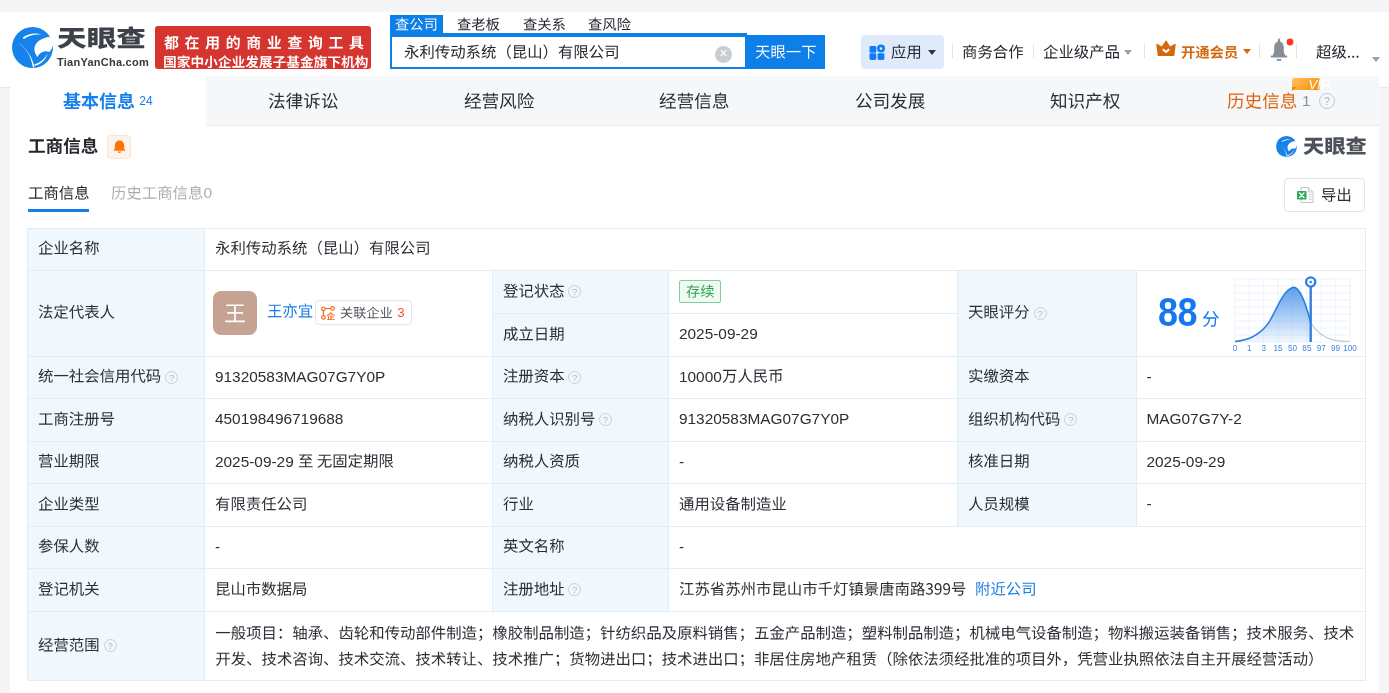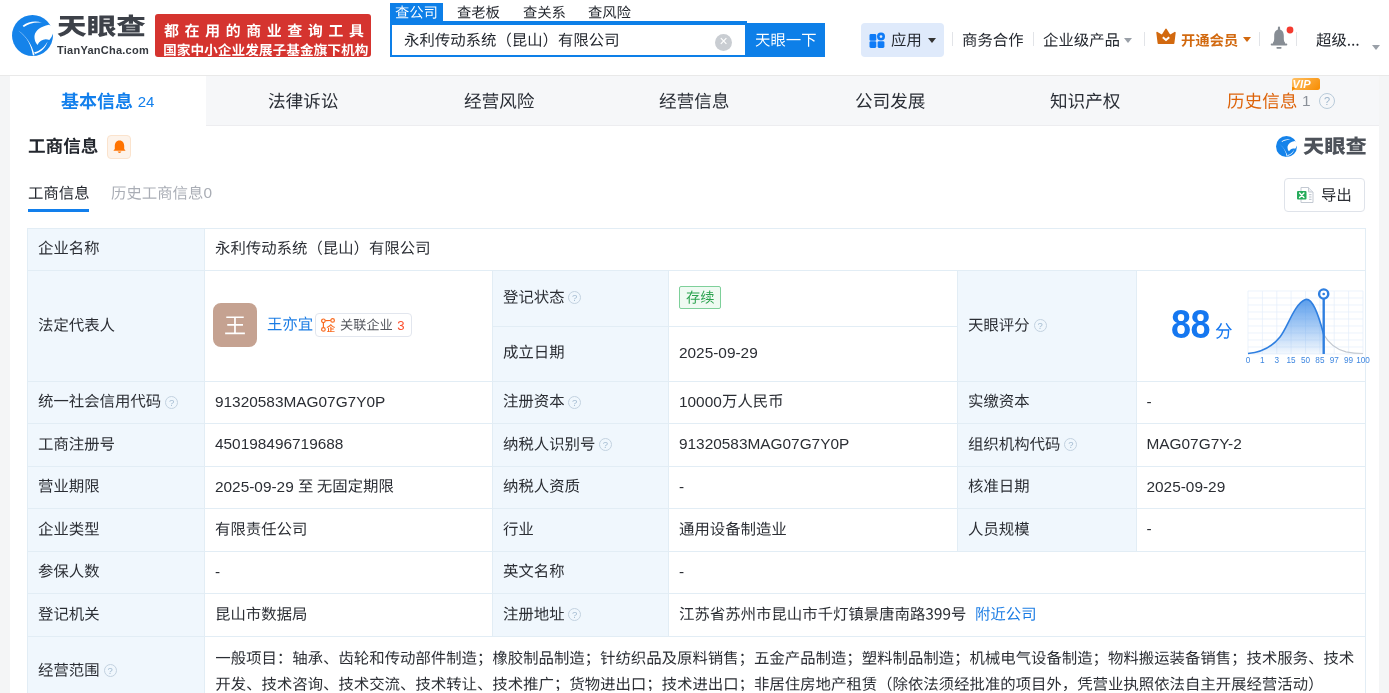--- a/index.html
+++ b/index.html
@@ -1,15 +1,15 @@
 <!DOCTYPE html>
 <html><head><meta charset="utf-8"><style>
 *{margin:0;padding:0;box-sizing:border-box}
 html,body{width:1389px;height:693px;overflow:hidden;background:#f4f5f6;font-family:"Liberation Sans",sans-serif}
-.hdr{position:absolute;left:0;top:0;width:1389px;height:76px;background:#fff;border-bottom:1px solid #e9e9e9}
+.hdr{position:absolute;left:0;top:12px;width:1389px;height:76px;background:#fff;border-bottom:1px solid #e9e9e9}
 .card{position:absolute;left:10px;top:76px;width:1369px;height:617px;background:#fff}
 .tabbar{position:absolute;left:0;top:0;width:1369px;height:50px;background:#f6f7f9;border-bottom:1px solid #ededf0;display:flex}
 .tab{width:195.57px;height:50px;display:flex;align-items:center;justify-content:center}
 .tab.act{background:#fff;height:50px}
 .logoc{position:absolute;left:12px;top:15px}
 .redbox{position:absolute;left:155px;top:14px;width:216px;height:43px;background:#d5342f;border-radius:3px;color:#fff}
 .stabs{position:absolute;left:390px;top:3px;height:18px}
 .stab{display:inline-block;vertical-align:top;height:18px;line-height:17px;margin-right:18px}
 .sinput{position:absolute;left:390px;top:23px;width:357px;height:34px;border:2px solid #0d7fe8;background:#fff;line-height:30px;padding-left:12px}
 .sbtn{position:absolute;left:747px;top:23px;width:78px;height:34px;background:#0d7fe8;text-align:center;line-height:34px}
@@ -457,21 +457,21 @@
 </div>
 <div class="card">
   <div class="tabbar">
     <div class="tab act"><svg style="vertical-align:-2.3px;" width="72.0" height="18.0" viewBox="0 0 72.0 18.0" fill="#127fec">
           <g transform="translate(0,15.8) scale(0.018000,-0.018000)">
             <use href="#b57FA" x="0"></use>
             <use href="#b672C" x="1000"></use>
             <use href="#b4FE1" x="2000"></use>
             <use href="#b606F" x="3000"></use>
           </g>
-        </svg>&nbsp;<span style="font-size:15px;color:#127fec">24</span></div>
+        </svg>&nbsp;<span style="font-size:12px;color:#127fec">24</span></div>
     <div class="tab">
         <svg style="vertical-align:-2.3px;" width="70.4" height="17.6" viewBox="0 0 70.4 17.6" fill="#2a2e36">
           <g transform="translate(0,15.5) scale(0.017600,-0.017600)">
             <use href="#r6CD5" x="0"></use>
             <use href="#r5F8B" x="1000"></use>
             <use href="#r8BC9" x="2000"></use>
             <use href="#r8BBC" x="3000"></use>
           </g>
         </svg>
       </div>
@@ -517,21 +517,21 @@
       </div>
     <div class="tab" style="position:relative"><svg style="vertical-align:-2.3px;" width="70.4" height="17.6" viewBox="0 0 70.4 17.6" fill="#dd6208">
           <g transform="translate(0,15.5) scale(0.017600,-0.017600)">
             <use href="#r5386" x="0"></use>
             <use href="#r53F2" x="1000"></use>
             <use href="#r4FE1" x="2000"></use>
             <use href="#r606F" x="3000"></use>
           </g>
         </svg>&nbsp;<span style="font-size:15.4px;color:#8a9099">1</span>&nbsp;<span class="q" style="width:16px;height:16px;font-size:11px;line-height:14px;border-color:#b9cbda;color:#9fb6cc">?</span><span style="position:absolute;left:109px;top:2px;width:28px;height:12px;border-radius:2.5px;background:linear-gradient(135deg,#ffc166,#f78c00);">
           <span style="position:absolute;left:-0px;top:9px;width:0;height:0;border-left:5px solid #f78c00;border-bottom:4px solid transparent"></span>
-          <span style="position:absolute;left:0;top:0.5px;font-size:11px;font-weight:bold;font-style:italic;color:#fff;letter-spacing:0.2px;line-height:11px">VIP</span>
+          <span style="position:absolute;left:16px;top:0.5px;font-size:13px;font-weight:normal;font-style:italic;color:#fff;letter-spacing:0.2px;line-height:11px">VIP</span>
         </span></div>
   </div>
   <div style="position:absolute;left:18px;top:61px"><svg style="vertical-align:-2.3px;" width="70.4" height="17.6" viewBox="0 0 70.4 17.6" fill="#23272e">
         <g transform="translate(0,15.5) scale(0.017600,-0.017600)">
           <use href="#b5DE5" x="0"></use>
           <use href="#b5546" x="1000"></use>
           <use href="#b4FE1" x="2000"></use>
           <use href="#b606F" x="3000"></use>
         </g>
       </svg></div>
@@ -681,21 +681,21 @@
                 </g>
               </svg></span></td>
   <td class="lb" rowspan="2"><svg style="vertical-align:-2.0px;" width="61.6" height="15.4" viewBox="0 0 61.6 15.4" fill="#2b2e34">
               <g transform="translate(0,13.6) scale(0.015400,-0.015400)">
                 <use href="#r5929" x="0"></use>
                 <use href="#r773C" x="1000"></use>
                 <use href="#r8BC4" x="2000"></use>
                 <use href="#r5206" x="3000"></use>
               </g>
             </svg><span class="q">?</span></td>
-  <td rowspan="2" style="padding:13px">
+  <td rowspan="2" style="padding:0">
             <div style="position:relative;width:228px;height:84px">
               <div style="position:absolute;left:21px;top:20px;font-size:40px;font-weight:bold;color:#1577f0;transform:scaleX(0.9);transform-origin:0 0;letter-spacing:-0.5px;line-height:40px">88</div>
               <div style="position:absolute;left:65px;top:38px"><svg style="vertical-align:-2.3px;" width="17.6" height="17.6" viewBox="0 0 17.6 17.6" fill="#1577f0">
                   <g transform="translate(0,15.5) scale(0.017600,-0.017600)">
                     <use href="#r5206" x="0"></use>
                   </g>
                 </svg></div>
               <svg width="125" height="75" viewBox="-2 0 125 75" style="position:absolute;left:96px;top:7px;overflow:visible">
 <defs>
                   <linearGradient id="bg1" x1="0" y1="0" x2="0" y2="1">

